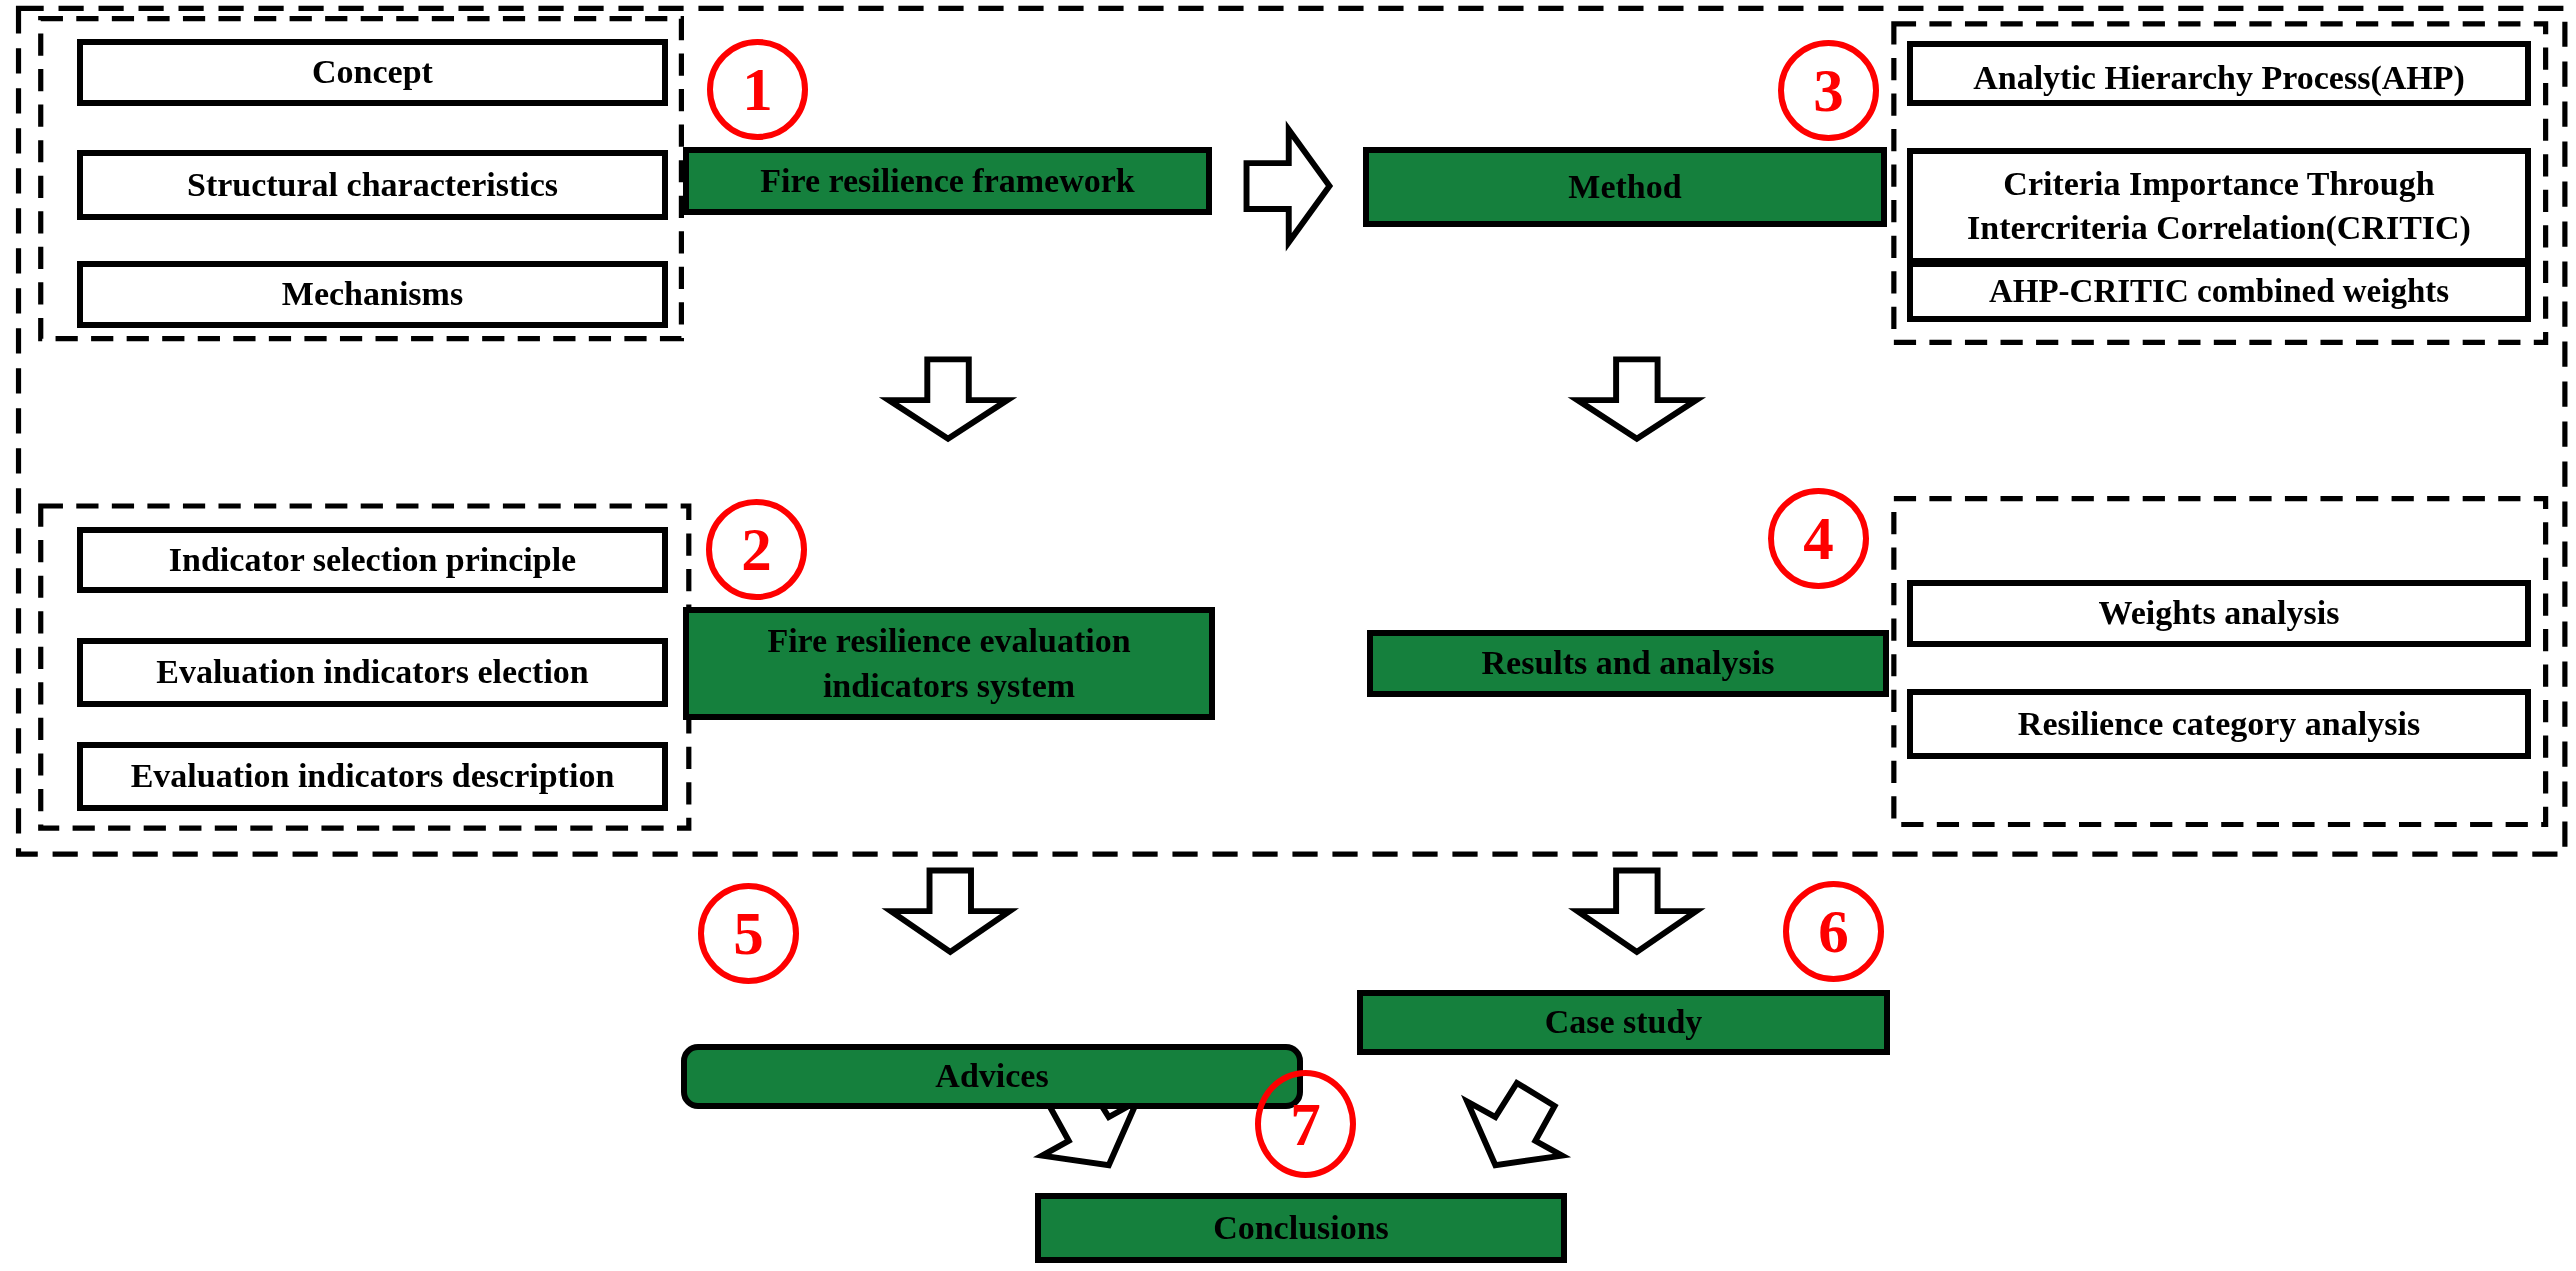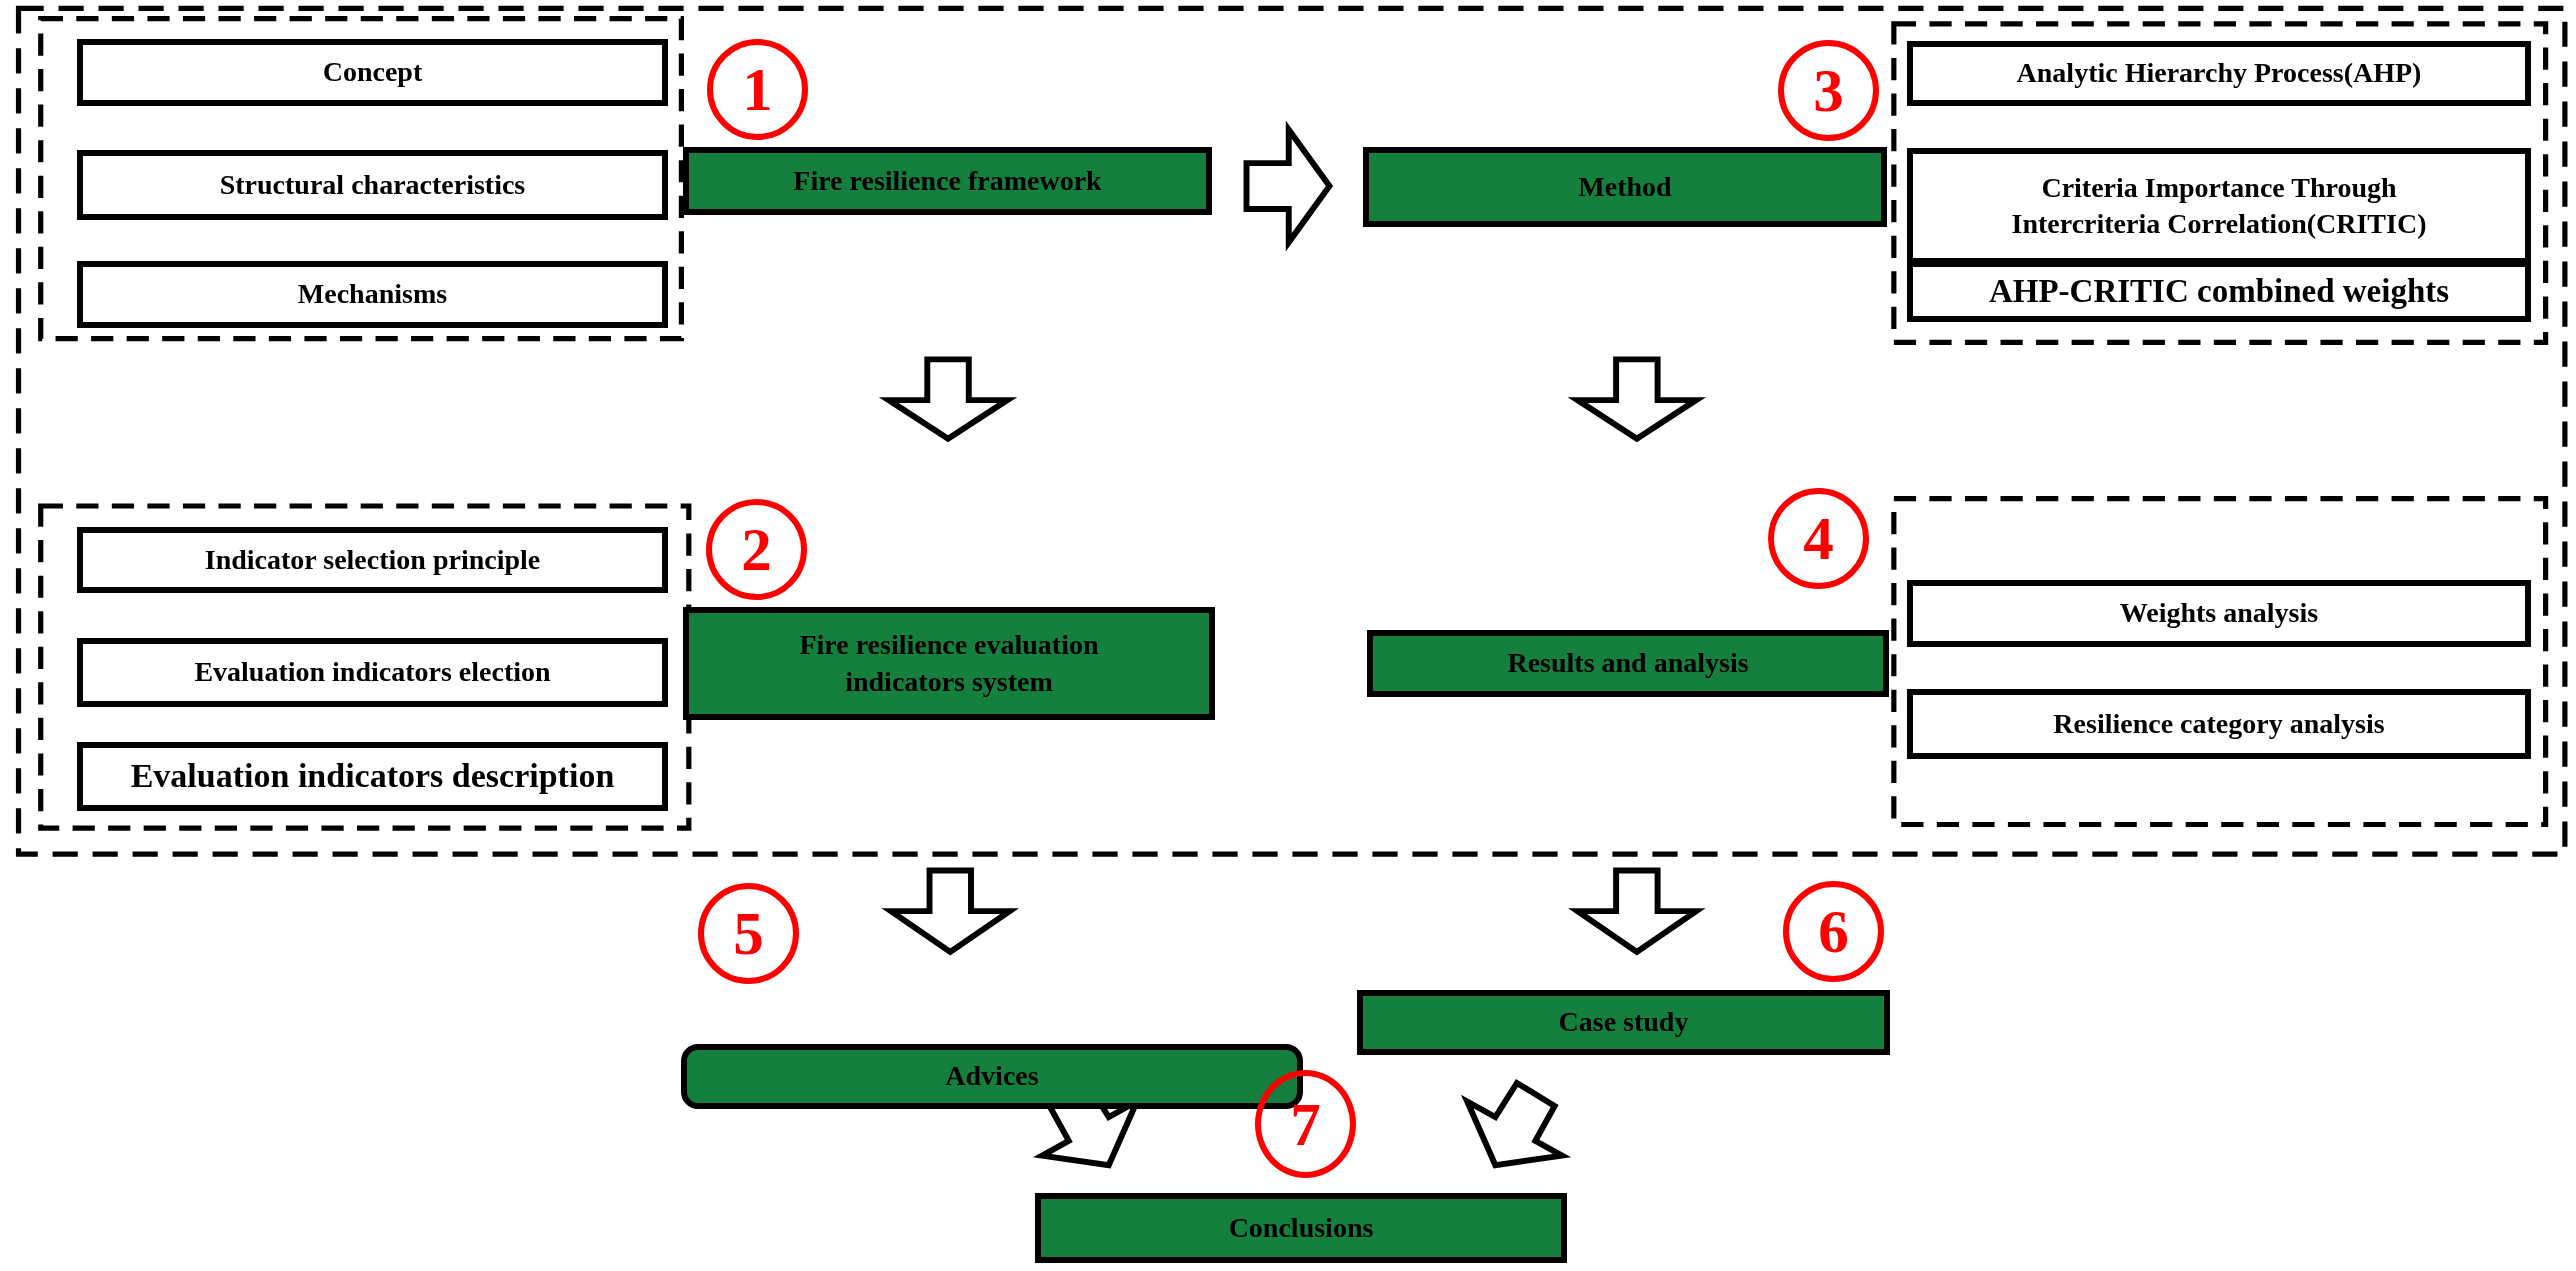--- a/index.html
+++ b/index.html
@@ -18,21 +18,21 @@
     width: 2576px; height: 1272px;
   }
   .wbox, .obox {
     position: absolute;
     display: flex;
     flex-direction: column;
     align-items: center;
     justify-content: center;
     text-align: center;
     font-weight: bold;
-    font-size: 28px;
+    font-size: 34px;
     line-height: 1.3;
     color: #000000;
     border: 6px solid #000000;
   }
   .wbox { background: #ffffff; }
   .obox { background: #15803d; }
   .numcircle {
     position: absolute;
     width: 101px;
     height: 101px;
@@ -73,21 +73,21 @@
   <div class="wbox" style="left:77px; top:39px; width:591px; height:67px;">
     <span>Concept</span>
   </div>
   <div class="wbox" style="left:77px; top:150px; width:591px; height:70px;">
     <span>Structural characteristics</span>
   </div>
   <div class="wbox" style="left:77px; top:261px; width:591px; height:67px;align-items:center;">
     <span>Mechanisms</span>
   </div>
 
-  <div class="wbox" style="left:1907px; top:41px; width:624px; height:65px;">
+  <div class="wbox" style="left:1907px; top:41px; width:624px; height:65px;justify-content:flex-end;">
     <span>Analytic Hierarchy Process(AHP)</span>
   </div>
   <div class="wbox" style="left:1907px; top:124px; width:624px; height:116px;margin-top:24px;">
     <span>Criteria Importance Through</span>
     <span>Intercriteria Correlation(CRITIC)</span>
   </div>
   <div class="wbox" style="left:1907px; top:261px; width:624px; height:61px; font-size:33px;">
     <span>AHP-CRITIC combined weights</span>
   </div>
 

